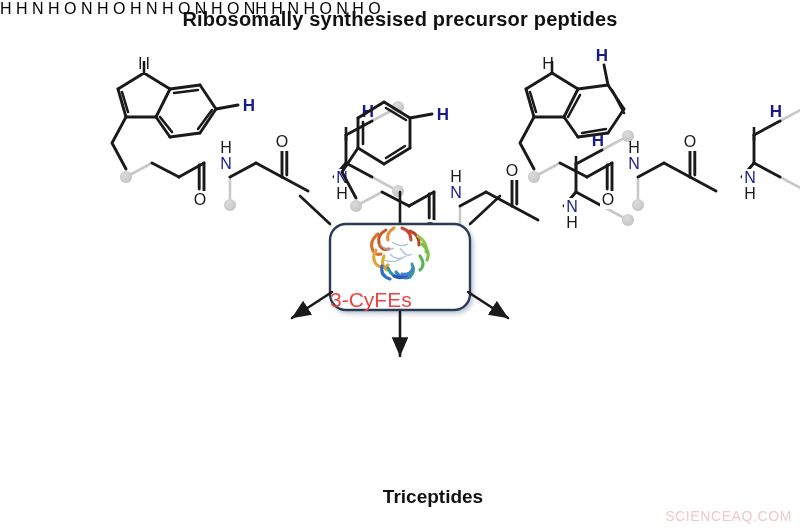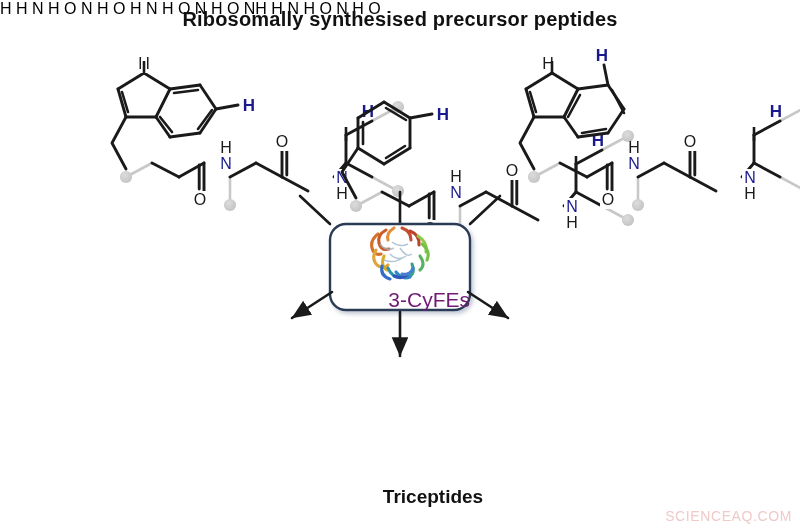--- a/index.html
+++ b/index.html
@@ -25,23 +25,23 @@
     font-weight:bold;font-size:19px;color:#111111;padding-left:33px;
   }
   .watermark{
     position:absolute;right:8px;top:508px;
     font-family:"Liberation Sans",sans-serif;
     font-size:14px;letter-spacing:.6px;
     color:#f0c9c9;
   }
   .enzyme-label{
     position:absolute;left:330px;top:288px;width:140px;
-    text-align:right;
+    text-align:left;
     font-family:"Liberation Sans",sans-serif;
-    font-size:21px;color:#701a75;
+    font-size:21px;color:#ef4444;
   }
 </style>
 </head>
 <body>
 
 
 
 <div class="title-top">Ribosomally synthesised precursor peptides</div>
 
 <svg id="scheme" viewBox="0 0 800 530">

